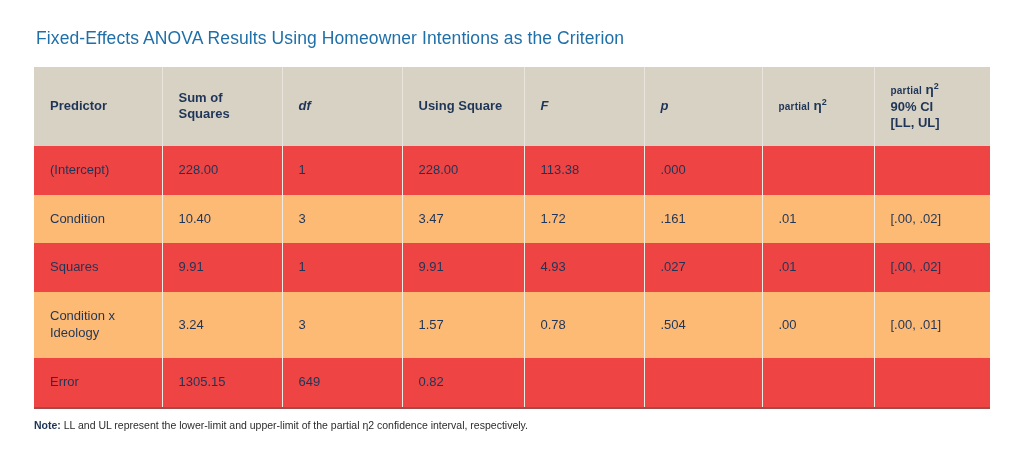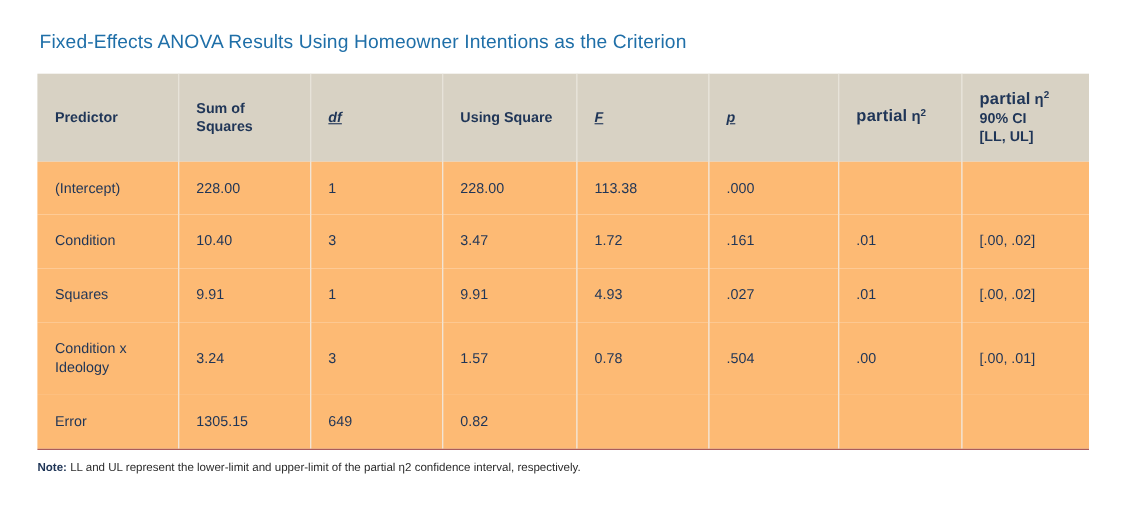--- a/index.html
+++ b/index.html
@@ -50,23 +50,23 @@
     font-size: 13px;
     text-align: left;
     vertical-align: middle;
     padding: 14px 16px;
     height: 72px;
     box-sizing: border-box;
     border-right: 1px solid #e9e5dc;
     line-height: 1.25;
   }
   thead th:last-child { border-right: none; }
-  thead th .ital { font-style: italic; text-decoration: underline; }
+  thead th .ital { font-style: italic; }
   thead th .sub {
-    font-size: 15px;
+    font-size: 10px;
     font-weight: bold;
     letter-spacing: 0.2px;
   }
   thead th .eta {
     font-weight: bold;
     font-size: 13.5px;
   }
   thead th .sup {
     font-size: 9px;
     vertical-align: super;
@@ -77,21 +77,21 @@
     color: #1f3557;
     font-size: 13px;
     padding: 16px;
     height: 47px;
     box-sizing: border-box;
     vertical-align: middle;
     border-right: 1px solid #efece6;
     line-height: 1.3;
   }
   tbody td:last-child { border-right: none; }
-  tbody tr.odd td { background: #fdba74; }
+  tbody tr.odd td { background: #ef4444; }
   tbody tr.even td { background: #fdba74; }
   tbody tr.tall td { height: 56px; }
 
   .note-rule {
     width: 956px;
     height: 1.5px;
     background: #a14a4a;
     margin-top: 0;
   }
   .note {

